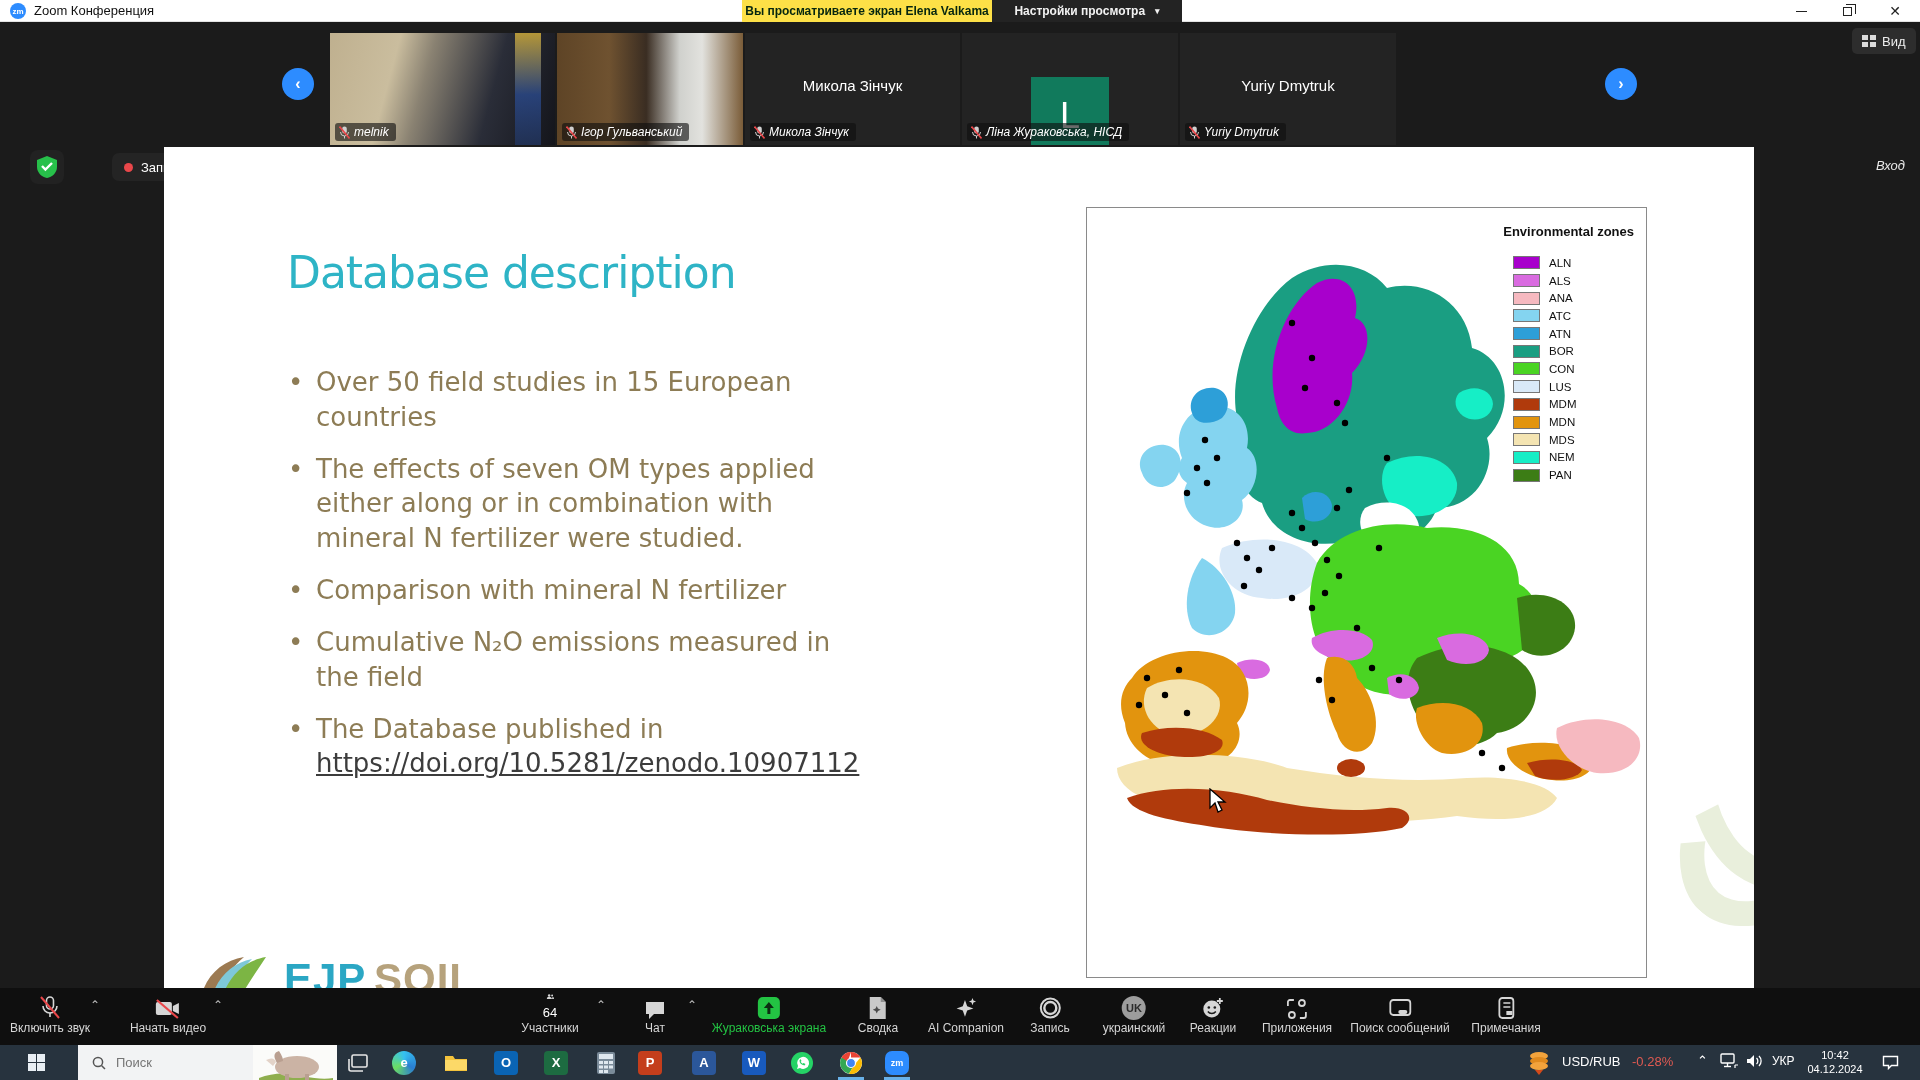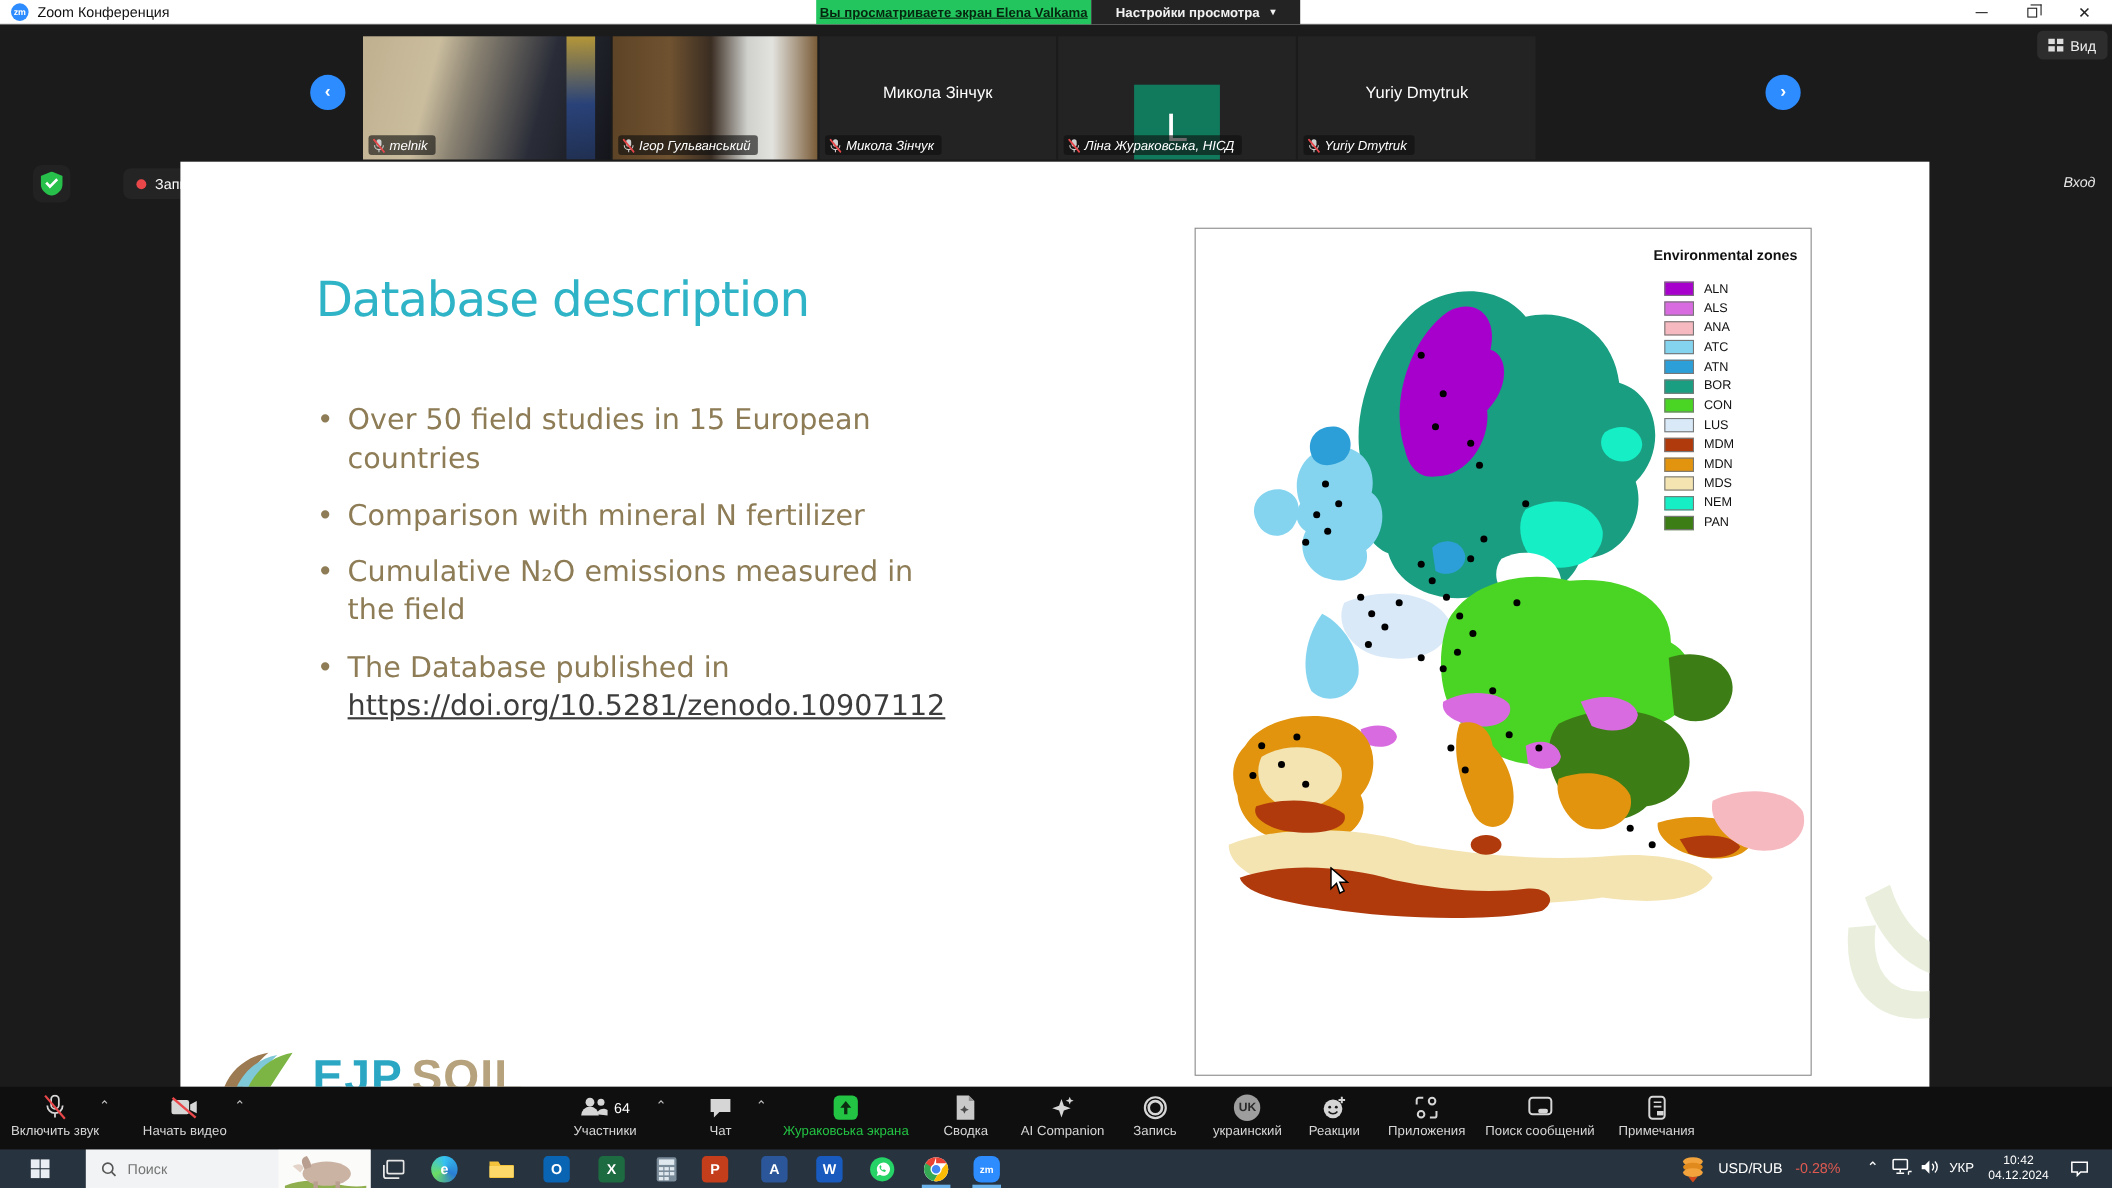--- a/index.html
+++ b/index.html
@@ -6,22 +6,22 @@
   *{box-sizing:border-box;}
   #screen{position:relative;width:1920px;height:1080px;background:#1b1b1b;overflow:hidden;
           font-family:"Liberation Sans",sans-serif;}
   .abs{position:absolute;}
 
   
   #titlebar{left:0;top:0;width:1920px;height:22px;background:#ffffff;border-bottom:1px solid #e3e3e3;}
   .zmlogo{left:10px;top:3px;width:16px;height:16px;border-radius:50%;background:#2d8cff;color:#fff;
           font-size:8px;font-weight:bold;display:flex;align-items:center;justify-content:center;}
   #win-title{left:34px;top:3px;font-size:13px;color:#111;}
-  #green-banner{left:742px;top:0;width:250px;height:22px;background:#22c55e;color:#06260f;
-                font-size:12px;font-weight:bold;display:flex;align-items:center;justify-content:center;text-decoration:underline;}
+  #green-banner{left:742px;top:0;width:250px;height:22px;background:#fde047;color:#06260f;
+                font-size:12px;font-weight:bold;display:flex;align-items:center;justify-content:center;}
   #view-settings{left:992px;top:0;width:190px;height:22px;background:#232323;color:#f2f2f2;font-size:12px;
                  font-weight:bold;display:flex;align-items:center;justify-content:center;gap:10px;cursor:pointer;}
   .winctl{top:0;width:34px;height:22px;display:flex;align-items:center;justify-content:center;color:#222;cursor:pointer;}
   .minbar{width:11px;height:1px;background:#222;}
   .restore{width:9px;height:9px;border:1px solid #222;position:relative;background:#fff;}
   .restore:before{content:"";position:absolute;left:2px;top:-4px;width:9px;height:9px;border:1px solid #222;border-left:none;border-bottom:none;}
 
   
   #view-btn{left:1852px;top:28px;height:26px;padding:0 10px;background:#2d2d2d;border-radius:5px;color:#eee;
             font-size:13px;display:flex;align-items:center;gap:6px;cursor:pointer;}
@@ -65,21 +65,21 @@
   #legend-title{position:absolute;right:12px;top:16px;font-size:13px;font-weight:bold;color:#111;}
   #map-legend{position:absolute;left:426px;top:46px;}
   .lrow{display:flex;align-items:center;height:17.7px;}
   .sw{width:27px;height:13px;border:1px solid #777;flex:0 0 auto;}
   .lt{margin-left:9px;font-size:11.5px;color:#111;}
 
   
   #ztoolbar{left:0;top:988px;width:1920px;height:57px;background:#0f0f0f;}
   .tbtn{position:absolute;top:6px;transform:translateX(-50%);display:flex;flex-direction:column;align-items:center;
         color:#d6d6d6;font-size:12px;cursor:pointer;white-space:nowrap;}
-  .tbtn .ic{height:26px;display:flex;align-items:center;justify-content:center;}
+  .tbtn .ic{height:26px;display:flex;align-items:center;justify-content:flex-end;flex-direction:column;}
   .tbtn .lb{margin-top:1px;}
   .chev{position:absolute;top:10px;color:#bbb;font-size:12px;cursor:pointer;transform:translateX(-50%);}
   .green{color:#23c343;}
 
   
   #taskbar{left:0;top:1045px;width:1920px;height:35px;background:#27333e;}
   #start-btn{left:14px;top:1045px;width:44px;height:35px;display:flex;align-items:center;justify-content:center;cursor:pointer;}
   .winlogo{display:grid;grid-template-columns:8px 8px;grid-template-rows:8px 8px;gap:1px;}
   .winlogo span{background:#e8eef3;}
   #search-box{left:78px;top:1045px;width:259px;height:35px;background:#f2f3f4;display:flex;align-items:center;
@@ -207,20 +207,21 @@
 
 
   <div class="abs" id="slide">
     <div class="abs" id="wm1" style="left:1530px;top:330px;width:260px;height:420px;transform:rotate(18deg);"></div>
     <div class="abs" id="wm2" style="left:1560px;top:430px;width:200px;height:380px;transform:rotate(40deg);"></div>
 
     <div class="abs" id="slide-title">Database description</div>
 
     <ul class="abs" id="bullets" style="margin:0;padding:0;">
       <li>Over 50 field studies in 15 European countries</li>
+      <li>The effects of seven OM types applied either along or in combination with mineral N fertilizer were studied.</li>
       <li>Comparison with mineral N fertilizer</li>
       <li>Cumulative N₂O emissions measured in the field</li>
       <li>
         <span>The Database published in</span><br>
         <span id="slide-link">https://doi.org/10.5281/zenodo.10907112</span>
       </li>
     </ul>
 
     <div class="abs" id="logo">
       <svg width="78" height="58" viewBox="0 0 78 58">

